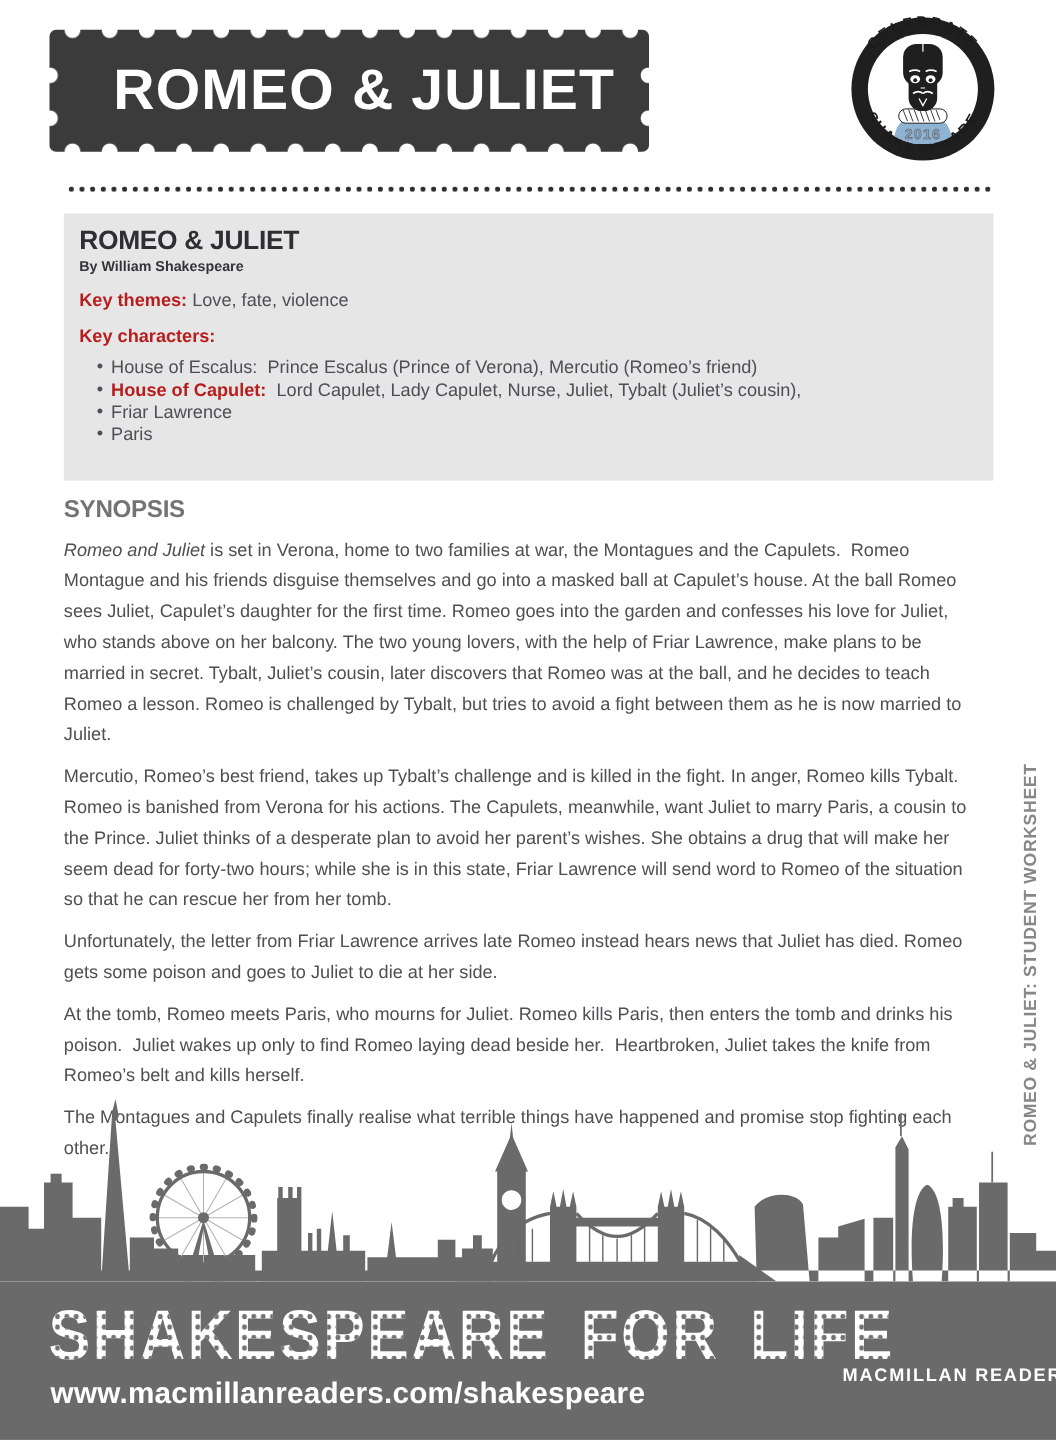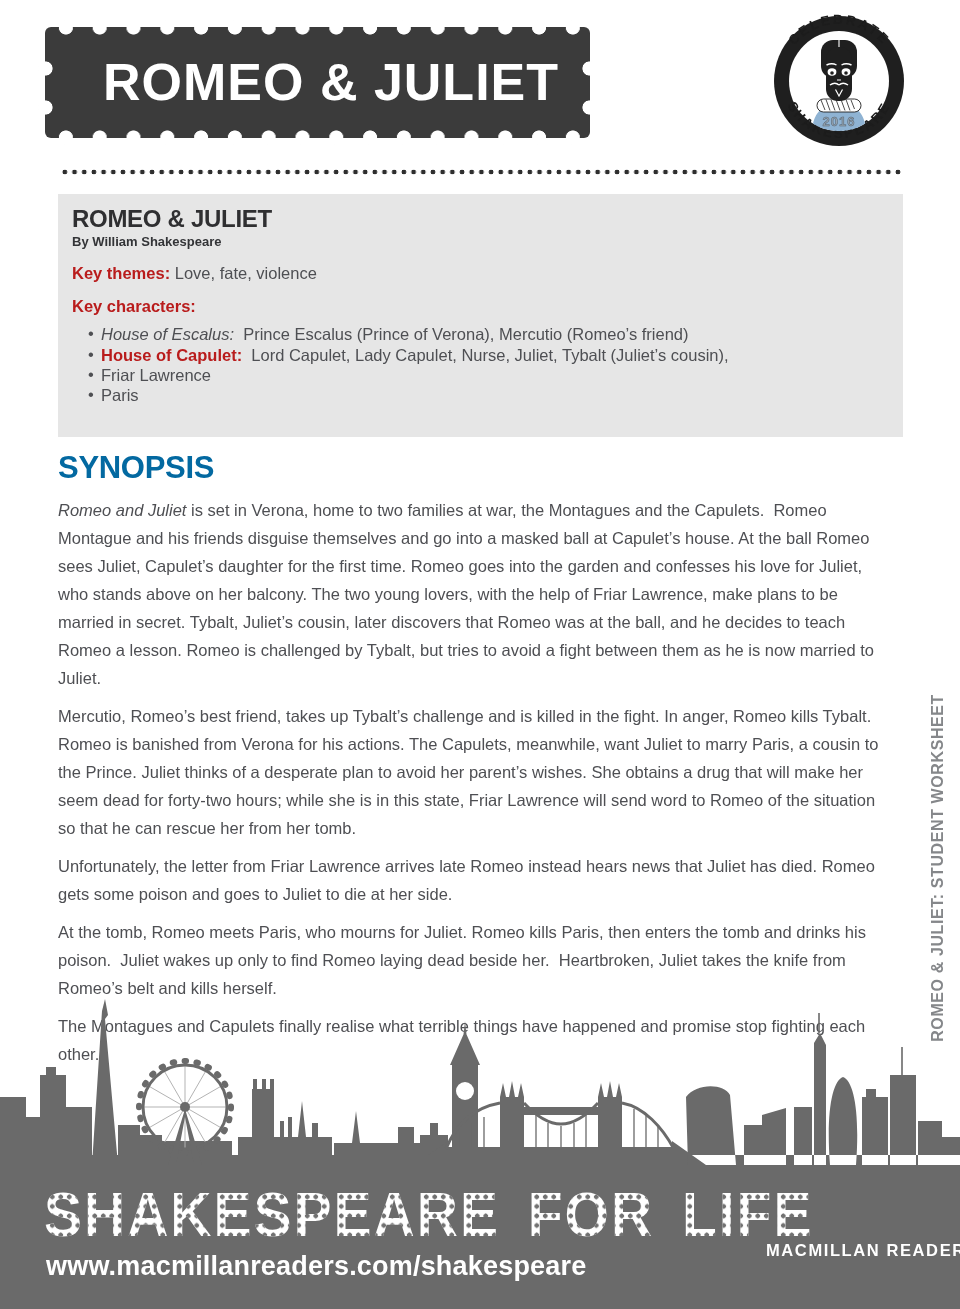--- a/index.html
+++ b/index.html
@@ -34,25 +34,25 @@
   .info-box{position:absolute;left:58px;top:194px;width:845px;height:243px;
             background:#e6e6e6;box-sizing:border-box;padding:10px 18px 0 14px;
             color:#4e4f53;font-size:16.5px;line-height:1.22;}
   .info-box h2{margin:0;color:#2f2f31;font-size:24px;font-weight:700;letter-spacing:-0.3px;}
   .info-box .byline{color:#333437;font-size:13px;font-weight:700;margin-top:1px;}
   .info-box .row{margin-top:13px;white-space:pre-wrap;}
   .lbl{font-weight:700;color:#b91c1c;}
   .char-list{list-style:none;margin:8px 0 0 0;padding:0 0 0 16px;}
   .char-list li{position:relative;padding-left:13px;line-height:20.2px;white-space:pre-wrap;}
   .char-list li::before{content:"\2022";position:absolute;left:0;top:-1px;color:#4e4f53;}
-  .label-regular{font-weight:400;color:#4e4f53;font-style:italic;}
+  .label-regular{font-weight:400;color:#4e4f53;}
 
   
   .synopsis{position:absolute;left:58px;top:450px;width:832px;color:#4e4f53;}
-  .synopsis h2{margin:0 0 10px 0;color:#0369a1;font-size:31px;font-weight:700;letter-spacing:-0.3px;}
+  .synopsis h2{margin:0 0 10px 0;color:#737373;font-size:22px;font-weight:700;letter-spacing:-0.3px;}
   .synopsis p{margin:0 0 10px 0;font-size:16.5px;line-height:28px;white-space:pre-wrap;}
 
   
   .side-label{position:absolute;top:694px;right:13px;writing-mode:vertical-rl;
       transform:rotate(180deg);font-size:16px;font-weight:700;color:#85878a;
       letter-spacing:0.6px;white-space:nowrap;}
 
   
   .skyline{position:absolute;left:0;top:985px;width:960px;height:180px;}
 

